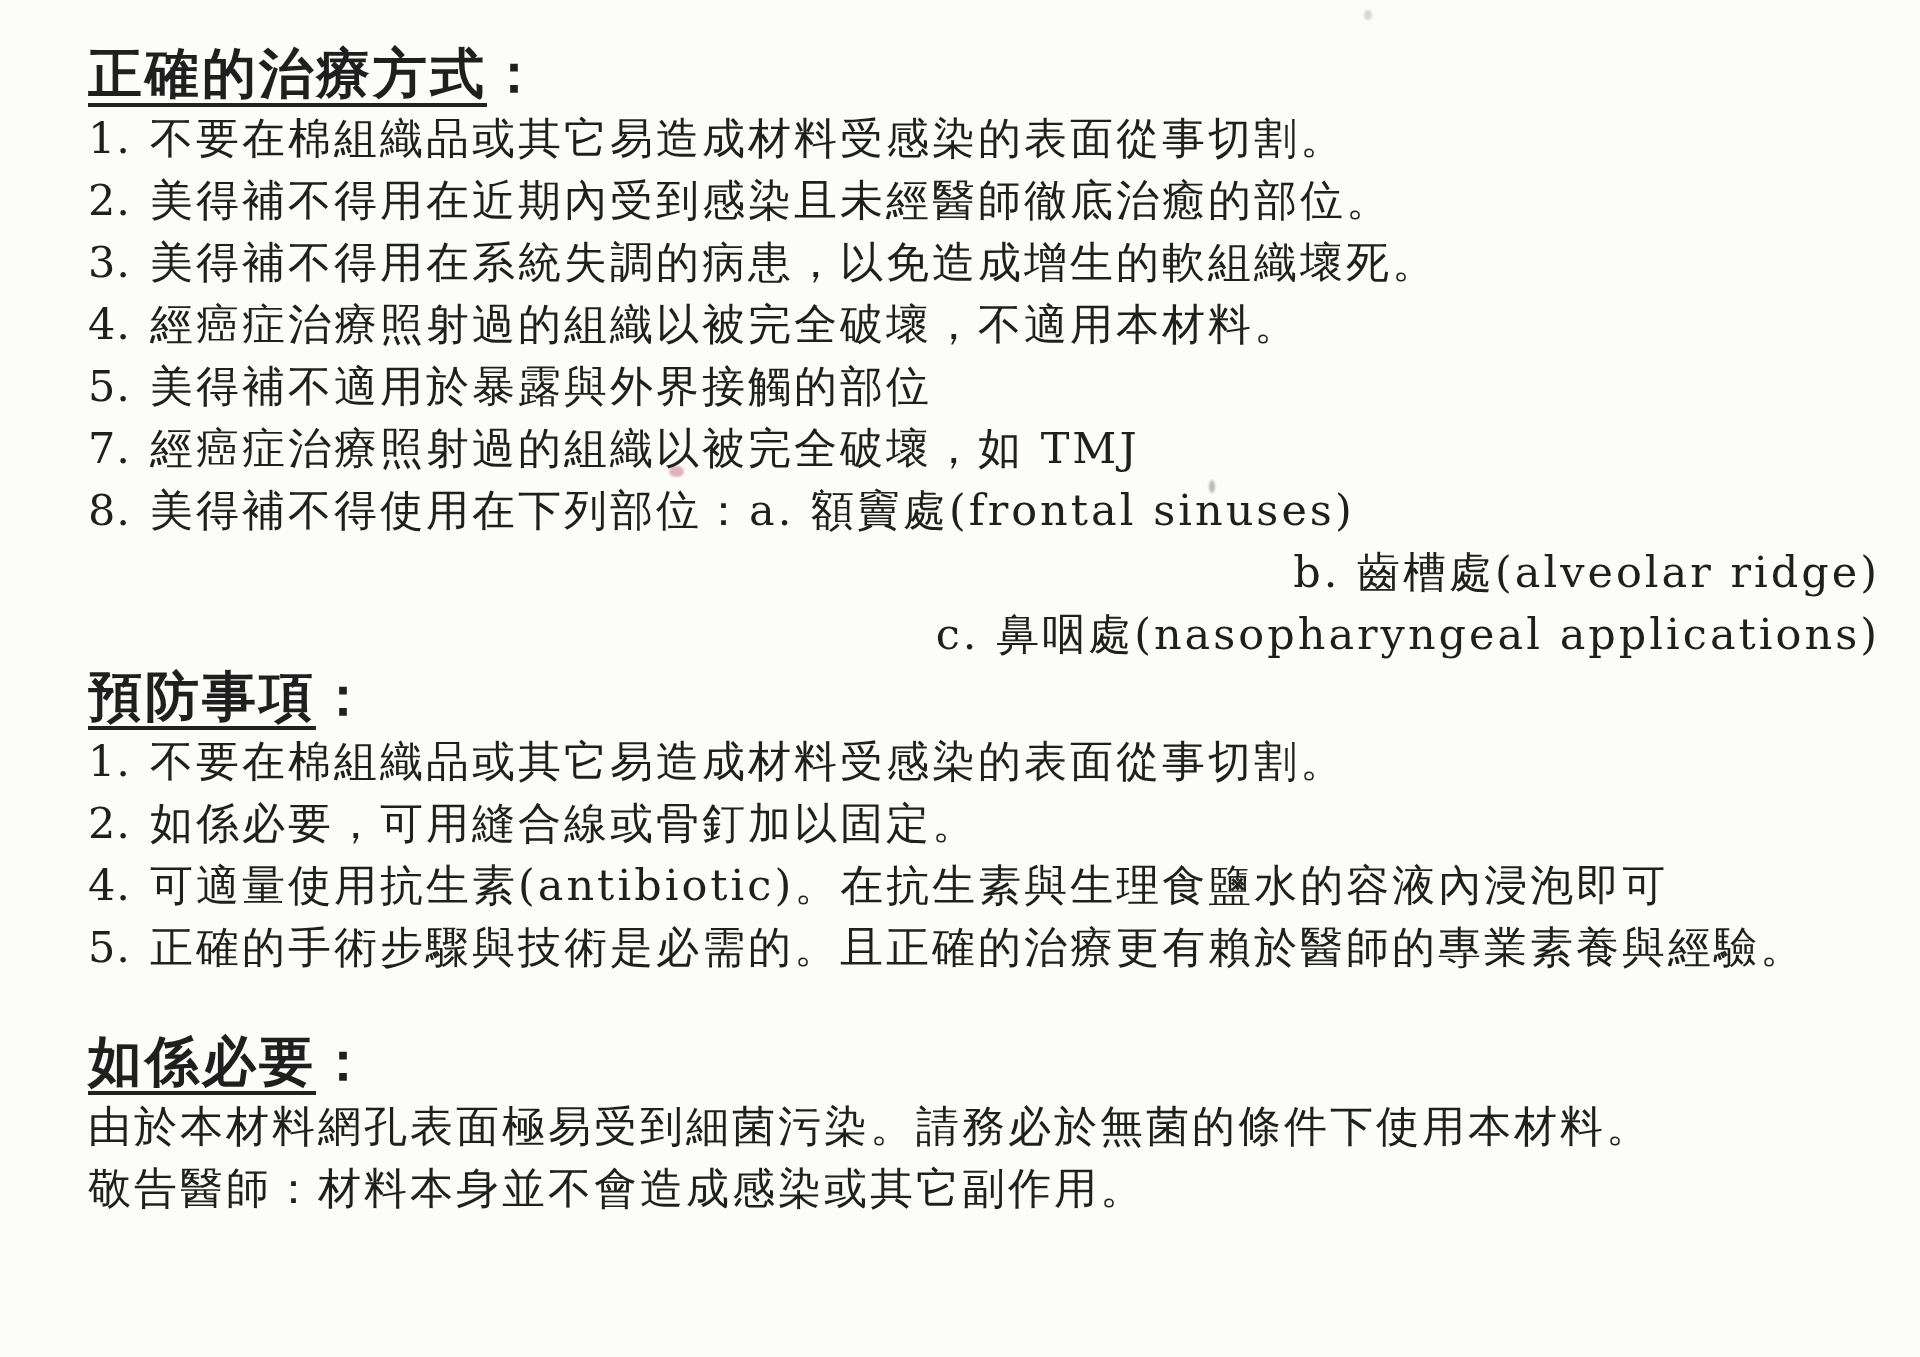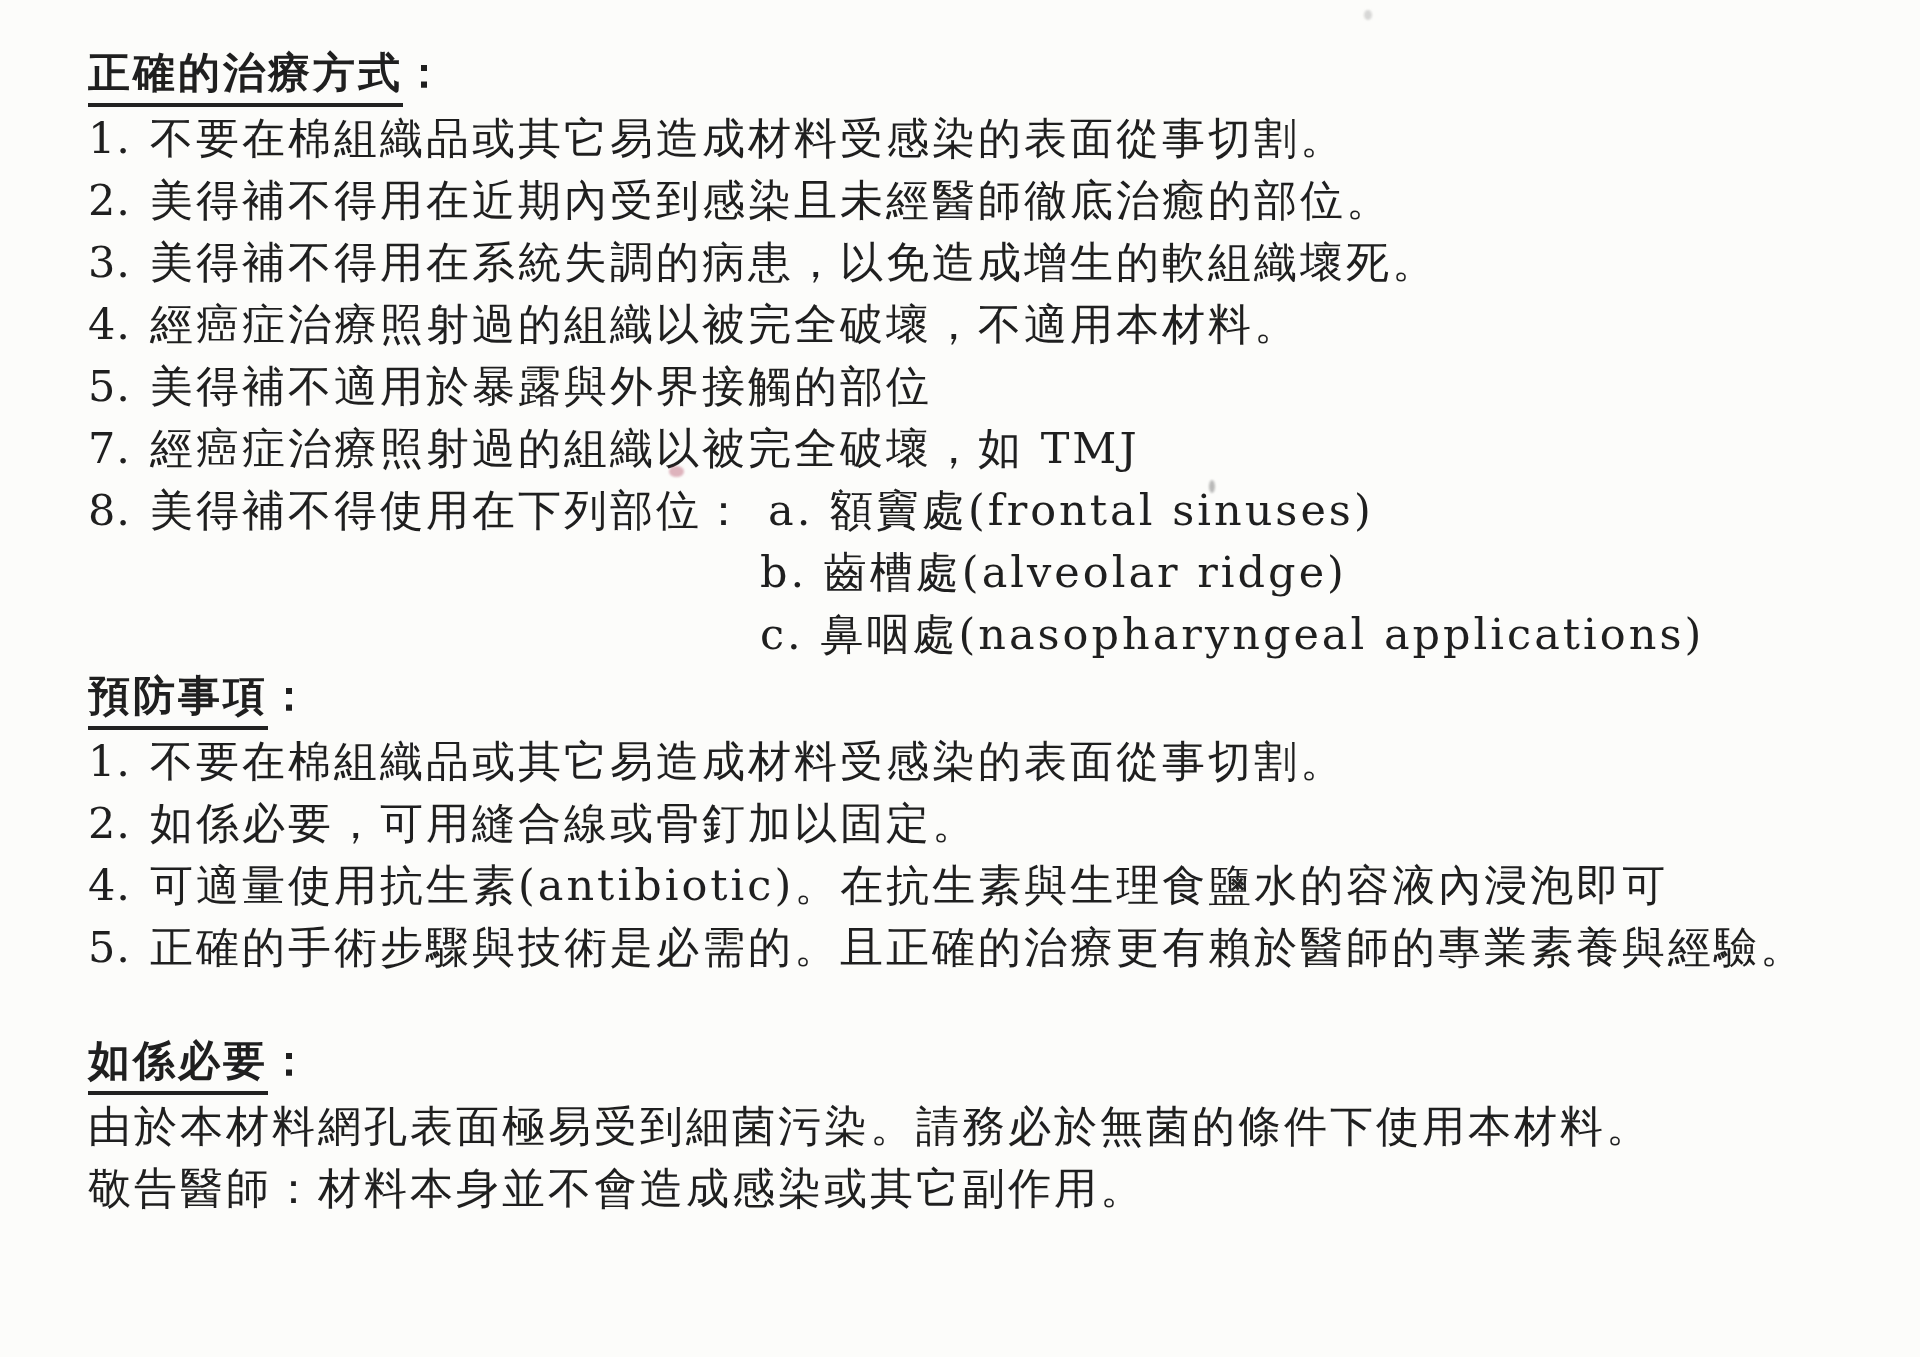--- a/index.html
+++ b/index.html
@@ -11,30 +11,30 @@
     box-sizing: border-box;
     background: #fcfcfa;
     color: #1f1f1f;
     font-family: "DejaVu Serif", "Liberation Serif", serif;
     font-size: 43px;
     letter-spacing: 3px;
     padding: 42px 40px 0 88px;
     overflow: hidden;
   }
   .row { line-height: 62px; white-space: nowrap; }
-  .row.heading { font-weight: 700; font-size: 42px; font-family: Liberation Serif, serif; }
+  .row.heading { font-weight: 700; font-size: 54px; }
   .hl {
     display: inline-block;
     border-bottom: 4px solid #222;
     padding-bottom: 2px;
     line-height: 56px;
   }
   .num { display: inline-block; width: 62px; letter-spacing: 1px; }
-  .inline-sub { margin-left: 20px; }
-  .subrow { padding-left: 672px; }
+  .inline-sub { margin-left: 1px; }
+  .subrow { padding-left: 672px; text-align: right; }
   .spacer { height: 52px; }
   .speck { position: absolute; border-radius: 50%; pointer-events: none; }
   .speck-pink { left: 669px; top: 466px; width: 15px; height: 11px;
     background: rgba(186, 92, 112, 0.45); filter: blur(1px); }
   .speck-gray { left: 1209px; top: 480px; width: 6px; height: 13px;
     background: rgba(120, 120, 120, 0.5); filter: blur(1px); }
   .speck-top { left: 1364px; top: 10px; width: 8px; height: 10px;
     background: rgba(170, 170, 170, 0.45); filter: blur(1px); }
 </style>
 </head>

